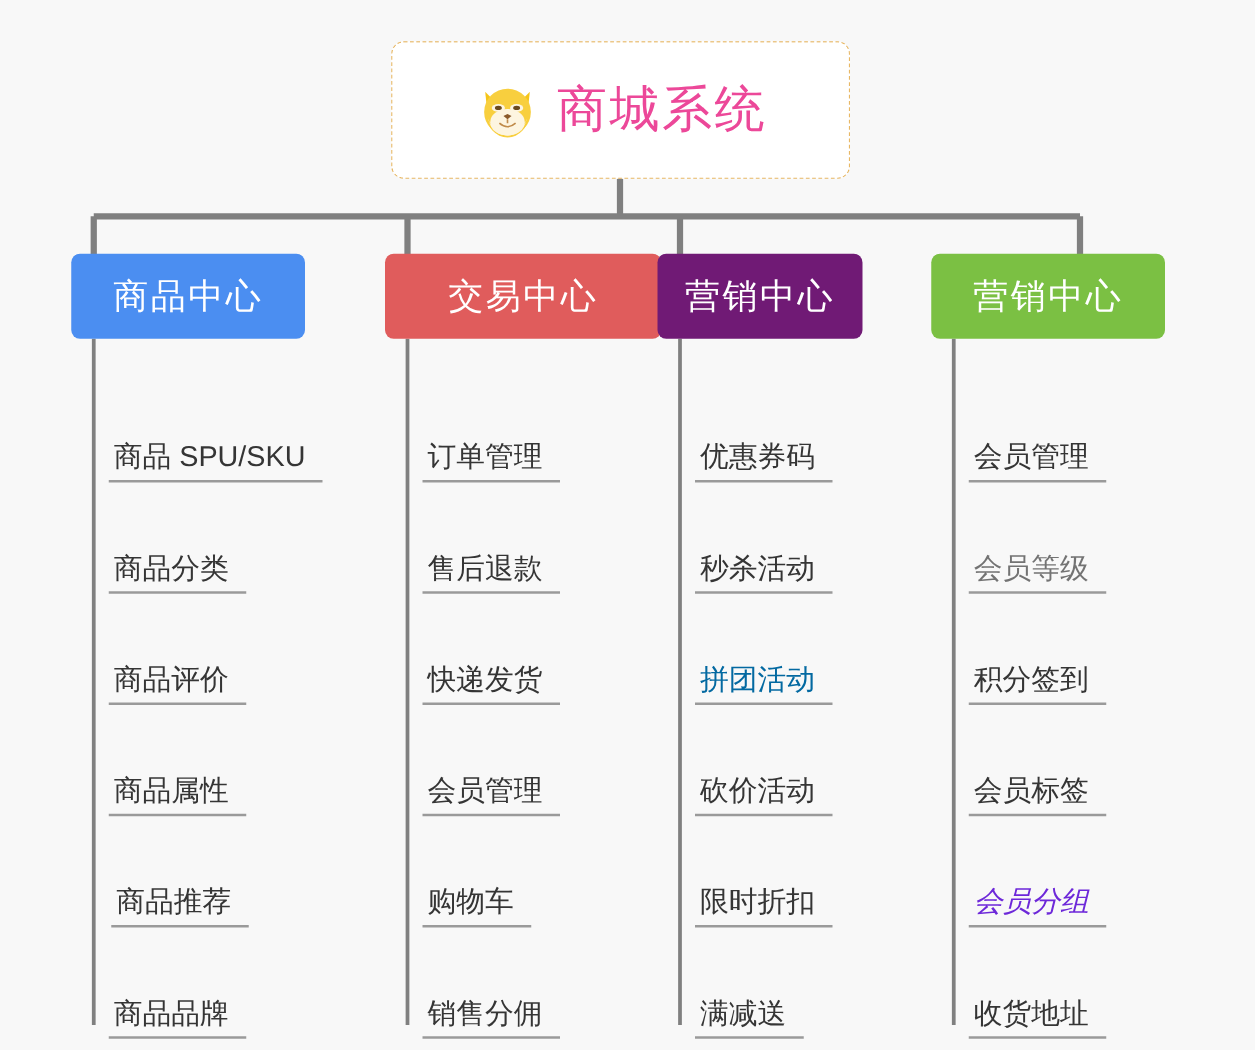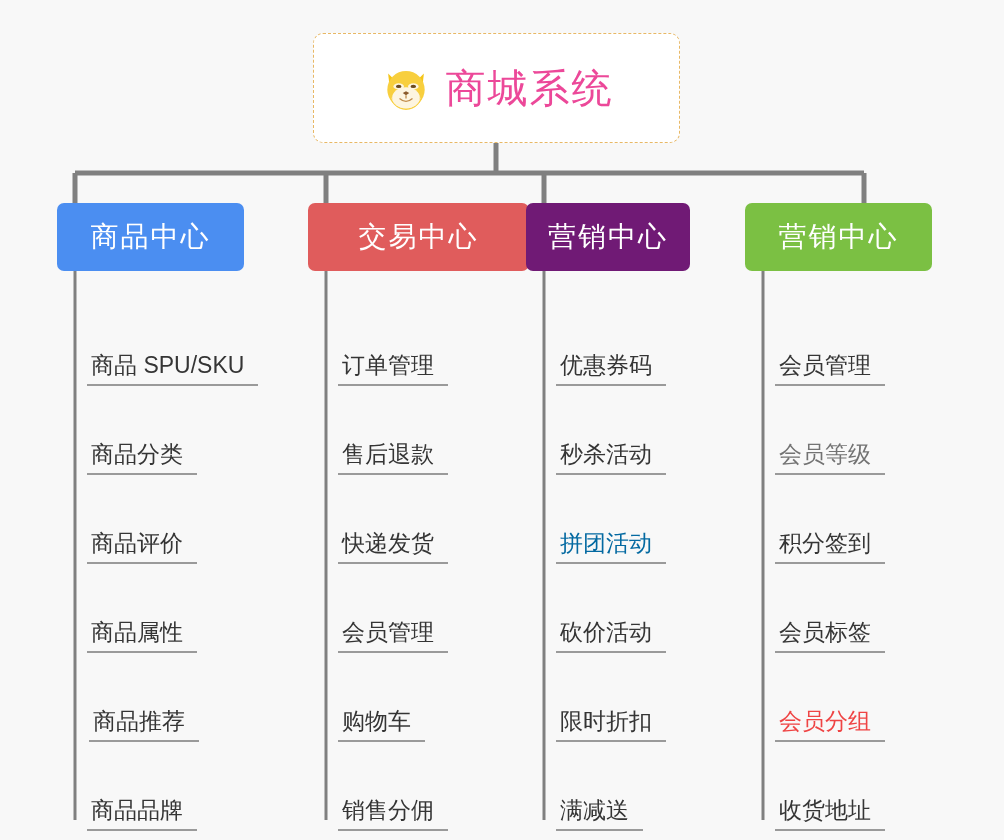--- a/index.html
+++ b/index.html
@@ -227,21 +227,21 @@
           <div class="leaf">
             <span class="leaf-label" style="border-bottom-color: rgb(154, 154, 154); color: #737373;">会员等级</span>
           </div>
           <div class="leaf">
             <span class="leaf-label" style="border-bottom-color: rgb(154, 154, 154); color: rgb(53, 53, 53);">积分签到</span>
           </div>
           <div class="leaf">
             <span class="leaf-label" style="border-bottom-color: rgb(154, 154, 154); color: rgb(53, 53, 53);">会员标签</span>
           </div>
           <div class="leaf">
-            <span class="leaf-label" style="border-bottom-color: rgb(154, 154, 154); color: #ef4444;">会员分组</span>
+            <span class="leaf-label" style="border-bottom-color: rgb(154, 154, 154); color: #6d28d9; font-style: italic;">会员分组</span>
           </div>
           <div class="leaf">
             <span class="leaf-label" style="border-bottom-color: rgb(154, 154, 154); color: rgb(53, 53, 53); margin-top: 12px;">收货地址</span>
           </div>
         </div>
       </div>
     </div>
 
 </div>
 

